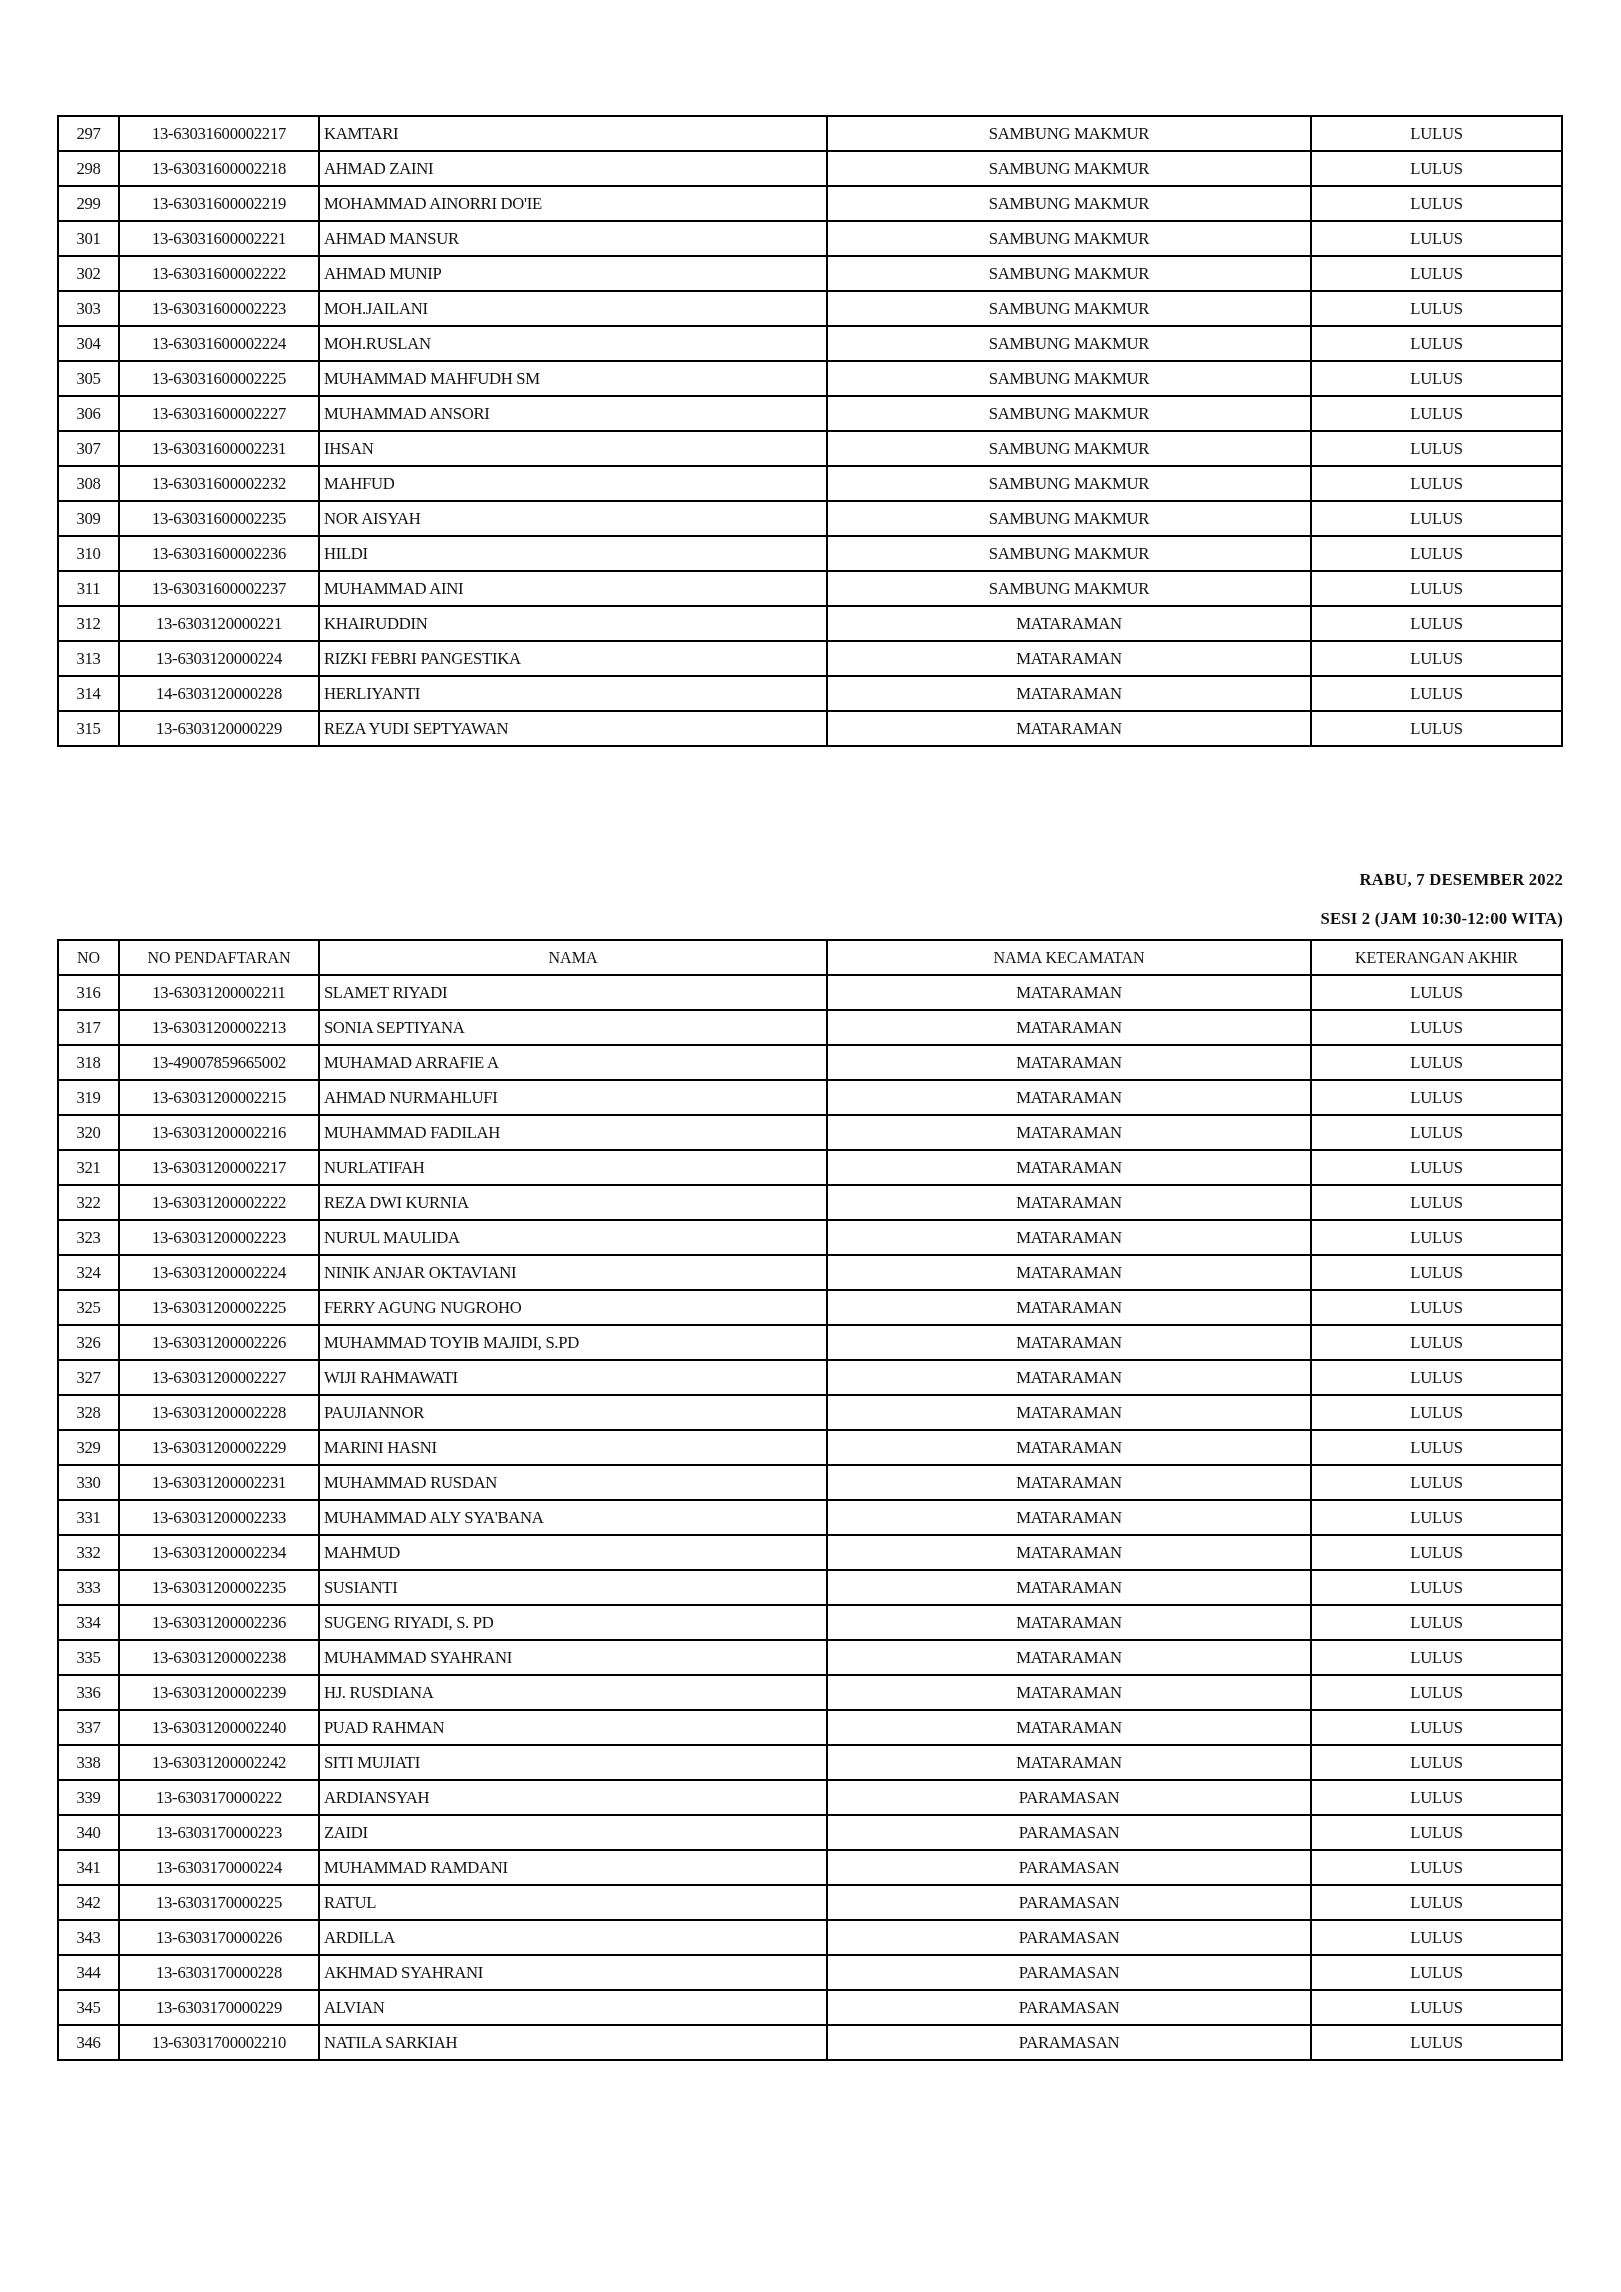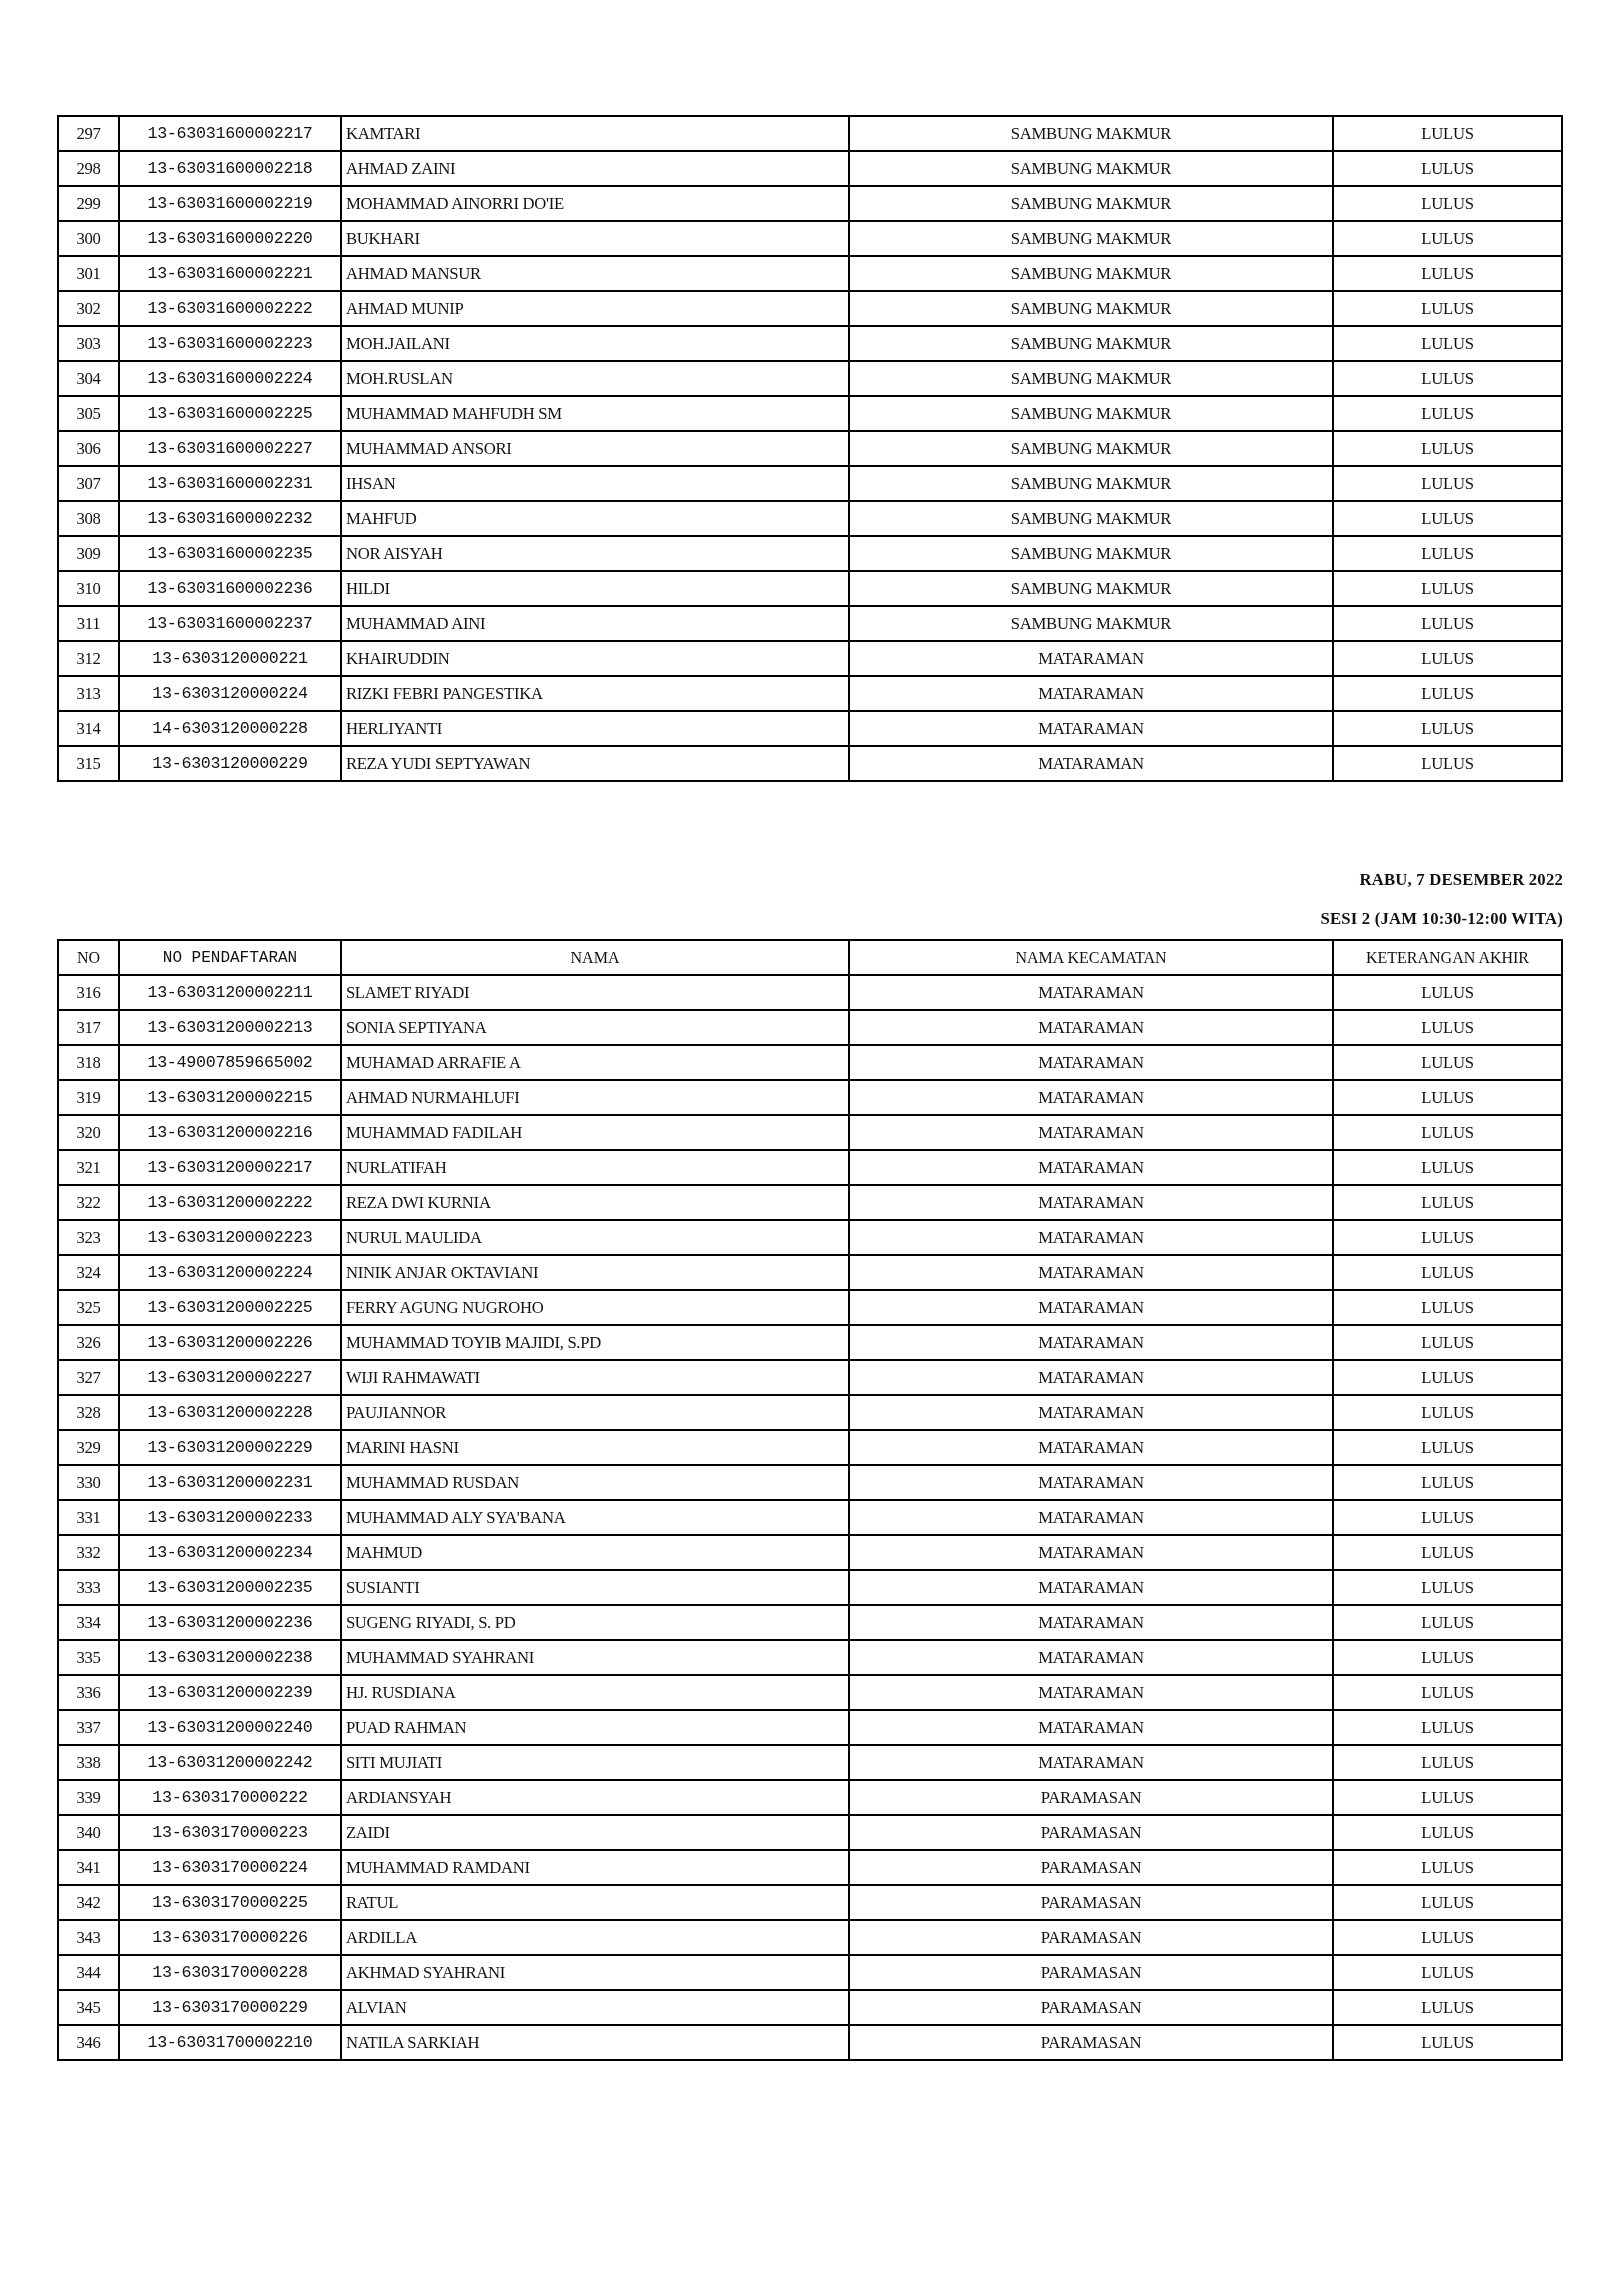--- a/index.html
+++ b/index.html
@@ -6,21 +6,21 @@
     body { width: 1621px; height: 2293px; position: relative; overflow: hidden;
            font-family: "Liberation Serif", "DejaVu Serif", serif; color: #111111; }
     .page { position: absolute; left: 0; top: 7px; width: 1621px; height: 2293px; }
     table.grid { position: absolute; left: 57px; width: 1506px; border-collapse: collapse;
                  table-layout: fixed; }
     table.grid td, table.grid th { border: 2.9px solid #000000; height: 33px; padding: 0 3.9px;
                  font-size: 16.7px; font-weight: normal; letter-spacing: -0.3px;
                  white-space: nowrap; overflow: hidden; }
     table.grid th { font-size: 16px; letter-spacing: 0; }
     .c-no { width: 61px; text-align: center; }
-    .c-reg { width: 222px; text-align: center; font-family: Liberation Mono, monospace; }
+    .c-reg { width: 200px; text-align: center; }
     .c-name { width: 508px; text-align: left; }
     .c-kec { width: 484px; text-align: center; margin-left: 45px; }
     .c-ket { width: auto; text-align: center; border-radius: 8px; }
     th.c-name { text-align: center; }
     #t1 { top: 108px; }
     #t2 { top: 932px; }
     .heading { position: absolute; left: 57px; width: 1506px; text-align: right;
                font-weight: bold; font-size: 16.7px; letter-spacing: 0.2px; }
     #h-date { top: 863px; }
     #h-session { top: 902px; }
@@ -50,27 +50,20 @@
           <td class="c-no">298</td>
           <td class="c-reg">13-63031600002218</td>
           <td class="c-name">AHMAD ZAINI</td>
           <td class="c-kec">SAMBUNG MAKMUR</td>
           <td class="c-ket">LULUS</td>
         </tr>
         <tr>
           <td class="c-no">299</td>
           <td class="c-reg">13-63031600002219</td>
           <td class="c-name">MOHAMMAD AINORRI DO'IE</td>
-          <td class="c-kec">SAMBUNG MAKMUR</td>
-          <td class="c-ket">LULUS</td>
-        </tr>
-        <tr>
-          <td class="c-no">300</td>
-          <td class="c-reg">13-63031600002220</td>
-          <td class="c-name">BUKHARI</td>
           <td class="c-kec">SAMBUNG MAKMUR</td>
           <td class="c-ket">LULUS</td>
         </tr>
         <tr>
           <td class="c-no">301</td>
           <td class="c-reg">13-63031600002221</td>
           <td class="c-name">AHMAD MANSUR</td>
           <td class="c-kec">SAMBUNG MAKMUR</td>
           <td class="c-ket">LULUS</td>
         </tr>

